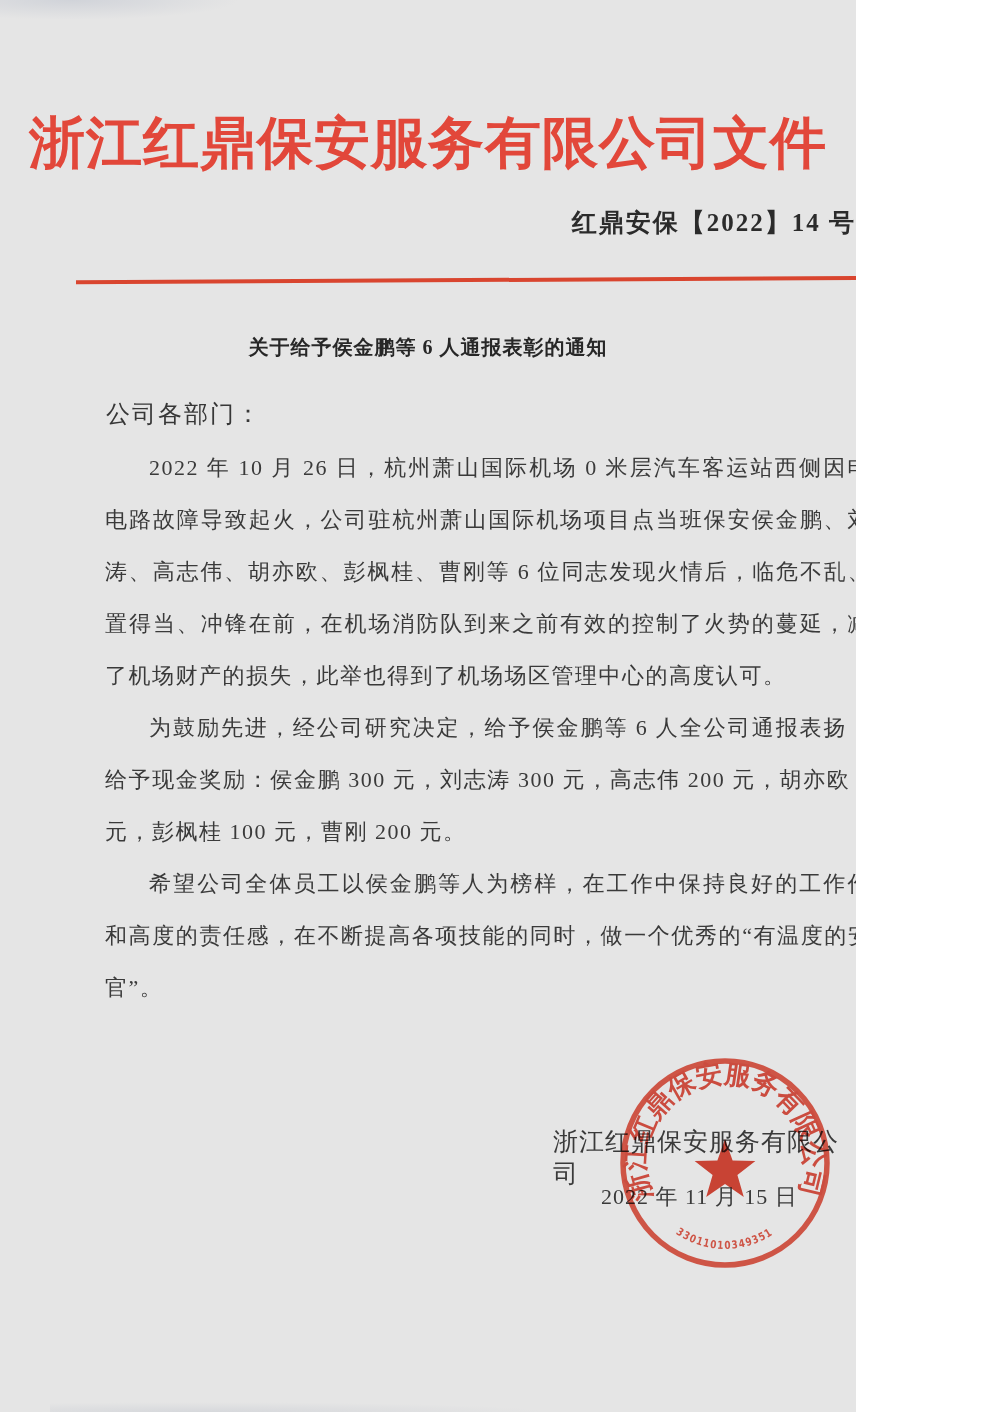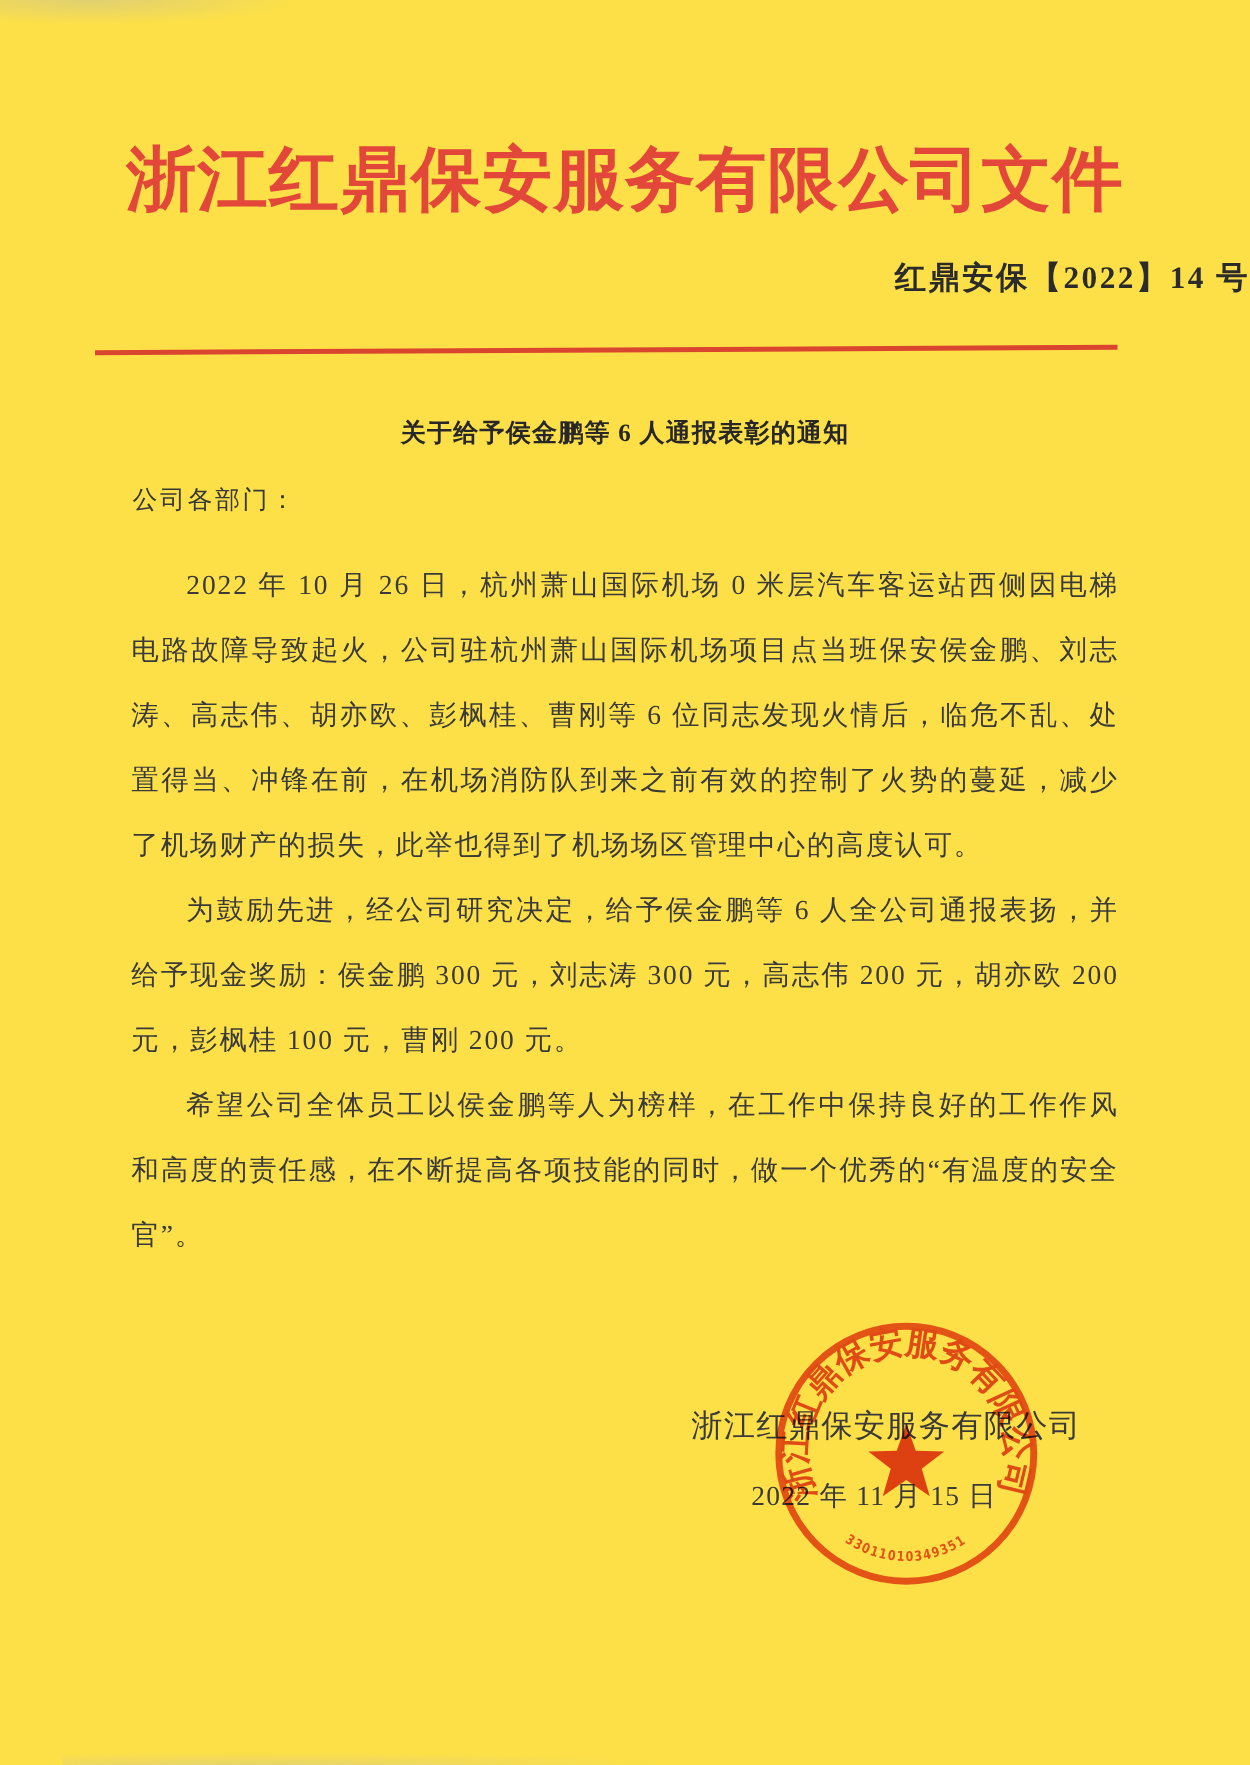--- a/index.html
+++ b/index.html
@@ -1,22 +1,23 @@
 <!DOCTYPE html>
 <html lang="zh"><head>
 <meta charset="utf-8">
 <style>
   html,body { margin:0; padding:0; background:#ffffff; }
   .page {
     position:relative;
-    width:1000px; height:1412px;
-    background:#fde047;
+    width:832px; height:1412px;
+    background:#e5e5e5;
     overflow:hidden;
     font-family:"Liberation Serif","DejaVu Serif",serif;
     color:#373737;
+    padding-left:24px;
   }
   
   .smudge-top {
     position:absolute; left:0; top:0; width:240px; height:20px;
     background:radial-gradient(ellipse at 30% 0%, rgba(170,178,195,0.35), rgba(170,178,195,0) 70%);
   }
   .smudge-bottom {
     position:absolute; left:50px; top:1402px; width:500px; height:10px;
     background:radial-gradient(ellipse at 30% 100%, rgba(180,186,198,0.30), rgba(180,186,198,0) 70%);
   }
@@ -44,22 +45,22 @@
   }
   .notice-title {
     position:absolute; left:0; top:330px; width:100%;
     text-align:center;
     font-weight:bold;
     font-size:20px; line-height:34px;
     color:#272727;
     letter-spacing:1px;
   }
   .salutation {
-    position:absolute; left:106px; top:384px;
-    font-size:20px; line-height:32px;
+    position:absolute; left:106px; top:398px;
+    font-size:24px; line-height:32px;
     letter-spacing:2px;
   }
   .body-text {
     position:absolute; left:105px; top:442px; width:790px;
   }
   .body-text p {
     margin:0;
     font-size:22px;
     line-height:52px;
     text-indent:2em;

